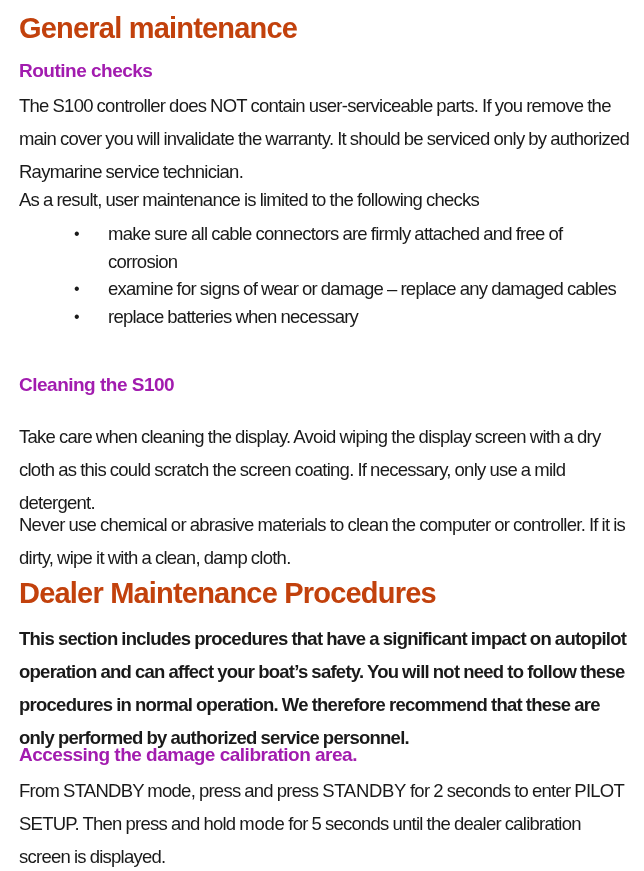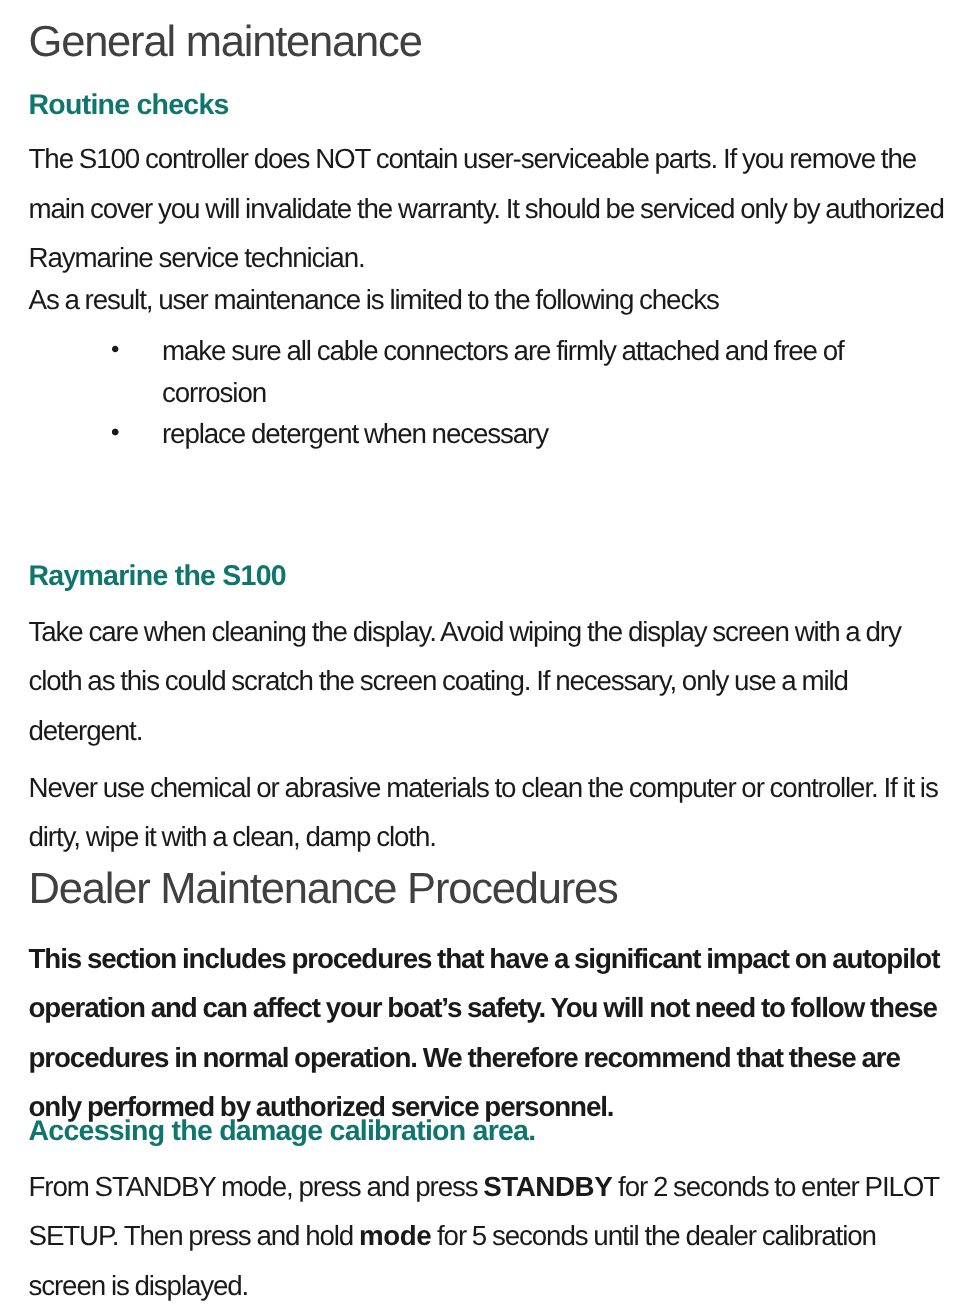--- a/index.html
+++ b/index.html
@@ -1,25 +1,25 @@
 <!DOCTYPE html>
 <html><head>
 <meta charset="utf-8">
 <style>
   html, body { margin: 0; padding: 0; background: #ffffff; }
   body { width: 644px; height: 871px; overflow: hidden; position: relative; }
   .page { position: absolute; left: 19px; top: 0; width: 612px; color: #1a1a1a;
           font-family: "Liberation Sans", "DejaVu Sans", sans-serif; }
-  .h1 { position: absolute; left: 0; font-weight: normal; color: #404040;
+  .h1 { position: absolute; left: 0; font-weight: bold; color: #c2410c;
         font-size: 29px; letter-spacing: -0.8px; line-height: 34px; white-space: nowrap; }
-  .h2 { position: absolute; left: 0; font-weight: bold; color: #0f766e;
+  .h2 { position: absolute; left: 0; font-weight: bold; color: #a21caf;
         font-size: 19px; letter-spacing: -0.5px; line-height: 24px; white-space: nowrap; }
   .p { position: absolute; left: 0; width: 612px; font-size: 18.5px; line-height: 33px;
        letter-spacing: -0.75px; word-spacing: -0.5px; }
-  .p b { font-weight: bold; letter-spacing: -0.3px; }
+  .p b { font-weight: normal; letter-spacing: -0.3px; }
   ul.bullets { position: absolute; left: 0; margin: 0; padding: 0; list-style: none; width: 612px; }
   ul.bullets li { position: relative; padding-left: 89px; font-size: 18.5px; line-height: 27.5px;
                   letter-spacing: -0.75px; word-spacing: -0.5px; width: 510px; }
   ul.bullets li .dot { position: absolute; left: 55px; top: 0; font-size: 16px; }
 </style>
 </head>
 <body>
 
 <div class="page">
 
@@ -29,29 +29,30 @@
   <div class="p" style="top:89px;">The S100 controller does NOT contain user-serviceable parts. If you remove the main cover you will invalidate the warranty. It should be serviced only by authorized Raymarine service technician.</div>
   <div class="p" style="top:183px;">As a result, user maintenance is limited to the following checks</div>
 
   <ul class="bullets" style="top:220px;">
     <li>
       <span class="dot">•</span>
       <span>make sure all cable connectors are firmly attached and free of corrosion</span>
     </li>
     <li>
       <span class="dot">•</span>
+      <span>examine for signs of wear or damage – replace any damaged cables</span>
     </li>
     <li>
       <span class="dot">•</span>
-      <span>replace detergent when necessary</span>
+      <span>replace batteries when necessary</span>
     </li>
   </ul>
 
-  <div class="h2" style="top:373px;">Raymarine the S100</div>
-  <div class="p" style="top:404px;">Take care when cleaning the display. Avoid wiping the display screen with a dry cloth as this could scratch the screen coating. If necessary, only use a mild detergent.</div>
+  <div class="h2" style="top:373px;">Cleaning the S100</div>
+  <div class="p" style="top:420px;">Take care when cleaning the display. Avoid wiping the display screen with a dry cloth as this could scratch the screen coating. If necessary, only use a mild detergent.</div>
   <div class="p" style="top:508px;">Never use chemical or abrasive materials to clean the computer or controller. If it is dirty, wipe it with a clean, damp cloth.</div>
 
   <div class="h1" style="top:576px;text-align:right;">Dealer Maintenance Procedures</div>
   <div class="p" style="top:622px;font-weight:bold;">This section includes procedures that have a significant impact on autopilot operation and can affect your boat’s safety. You will not need to follow these procedures in normal operation. We therefore recommend that these are only performed by authorized service personnel.</div>
 
   <div class="h2" style="top:743px;">Accessing the damage calibration area.</div>
   <div class="p" style="top:774px;">
     <span>From STANDBY mode, press and press </span><b>STANDBY</b><span> for 2 seconds to enter PILOT SETUP. Then press and hold </span><b>mode</b><span> for 5 seconds until the dealer calibration screen is displayed.</span>
   </div>
 

